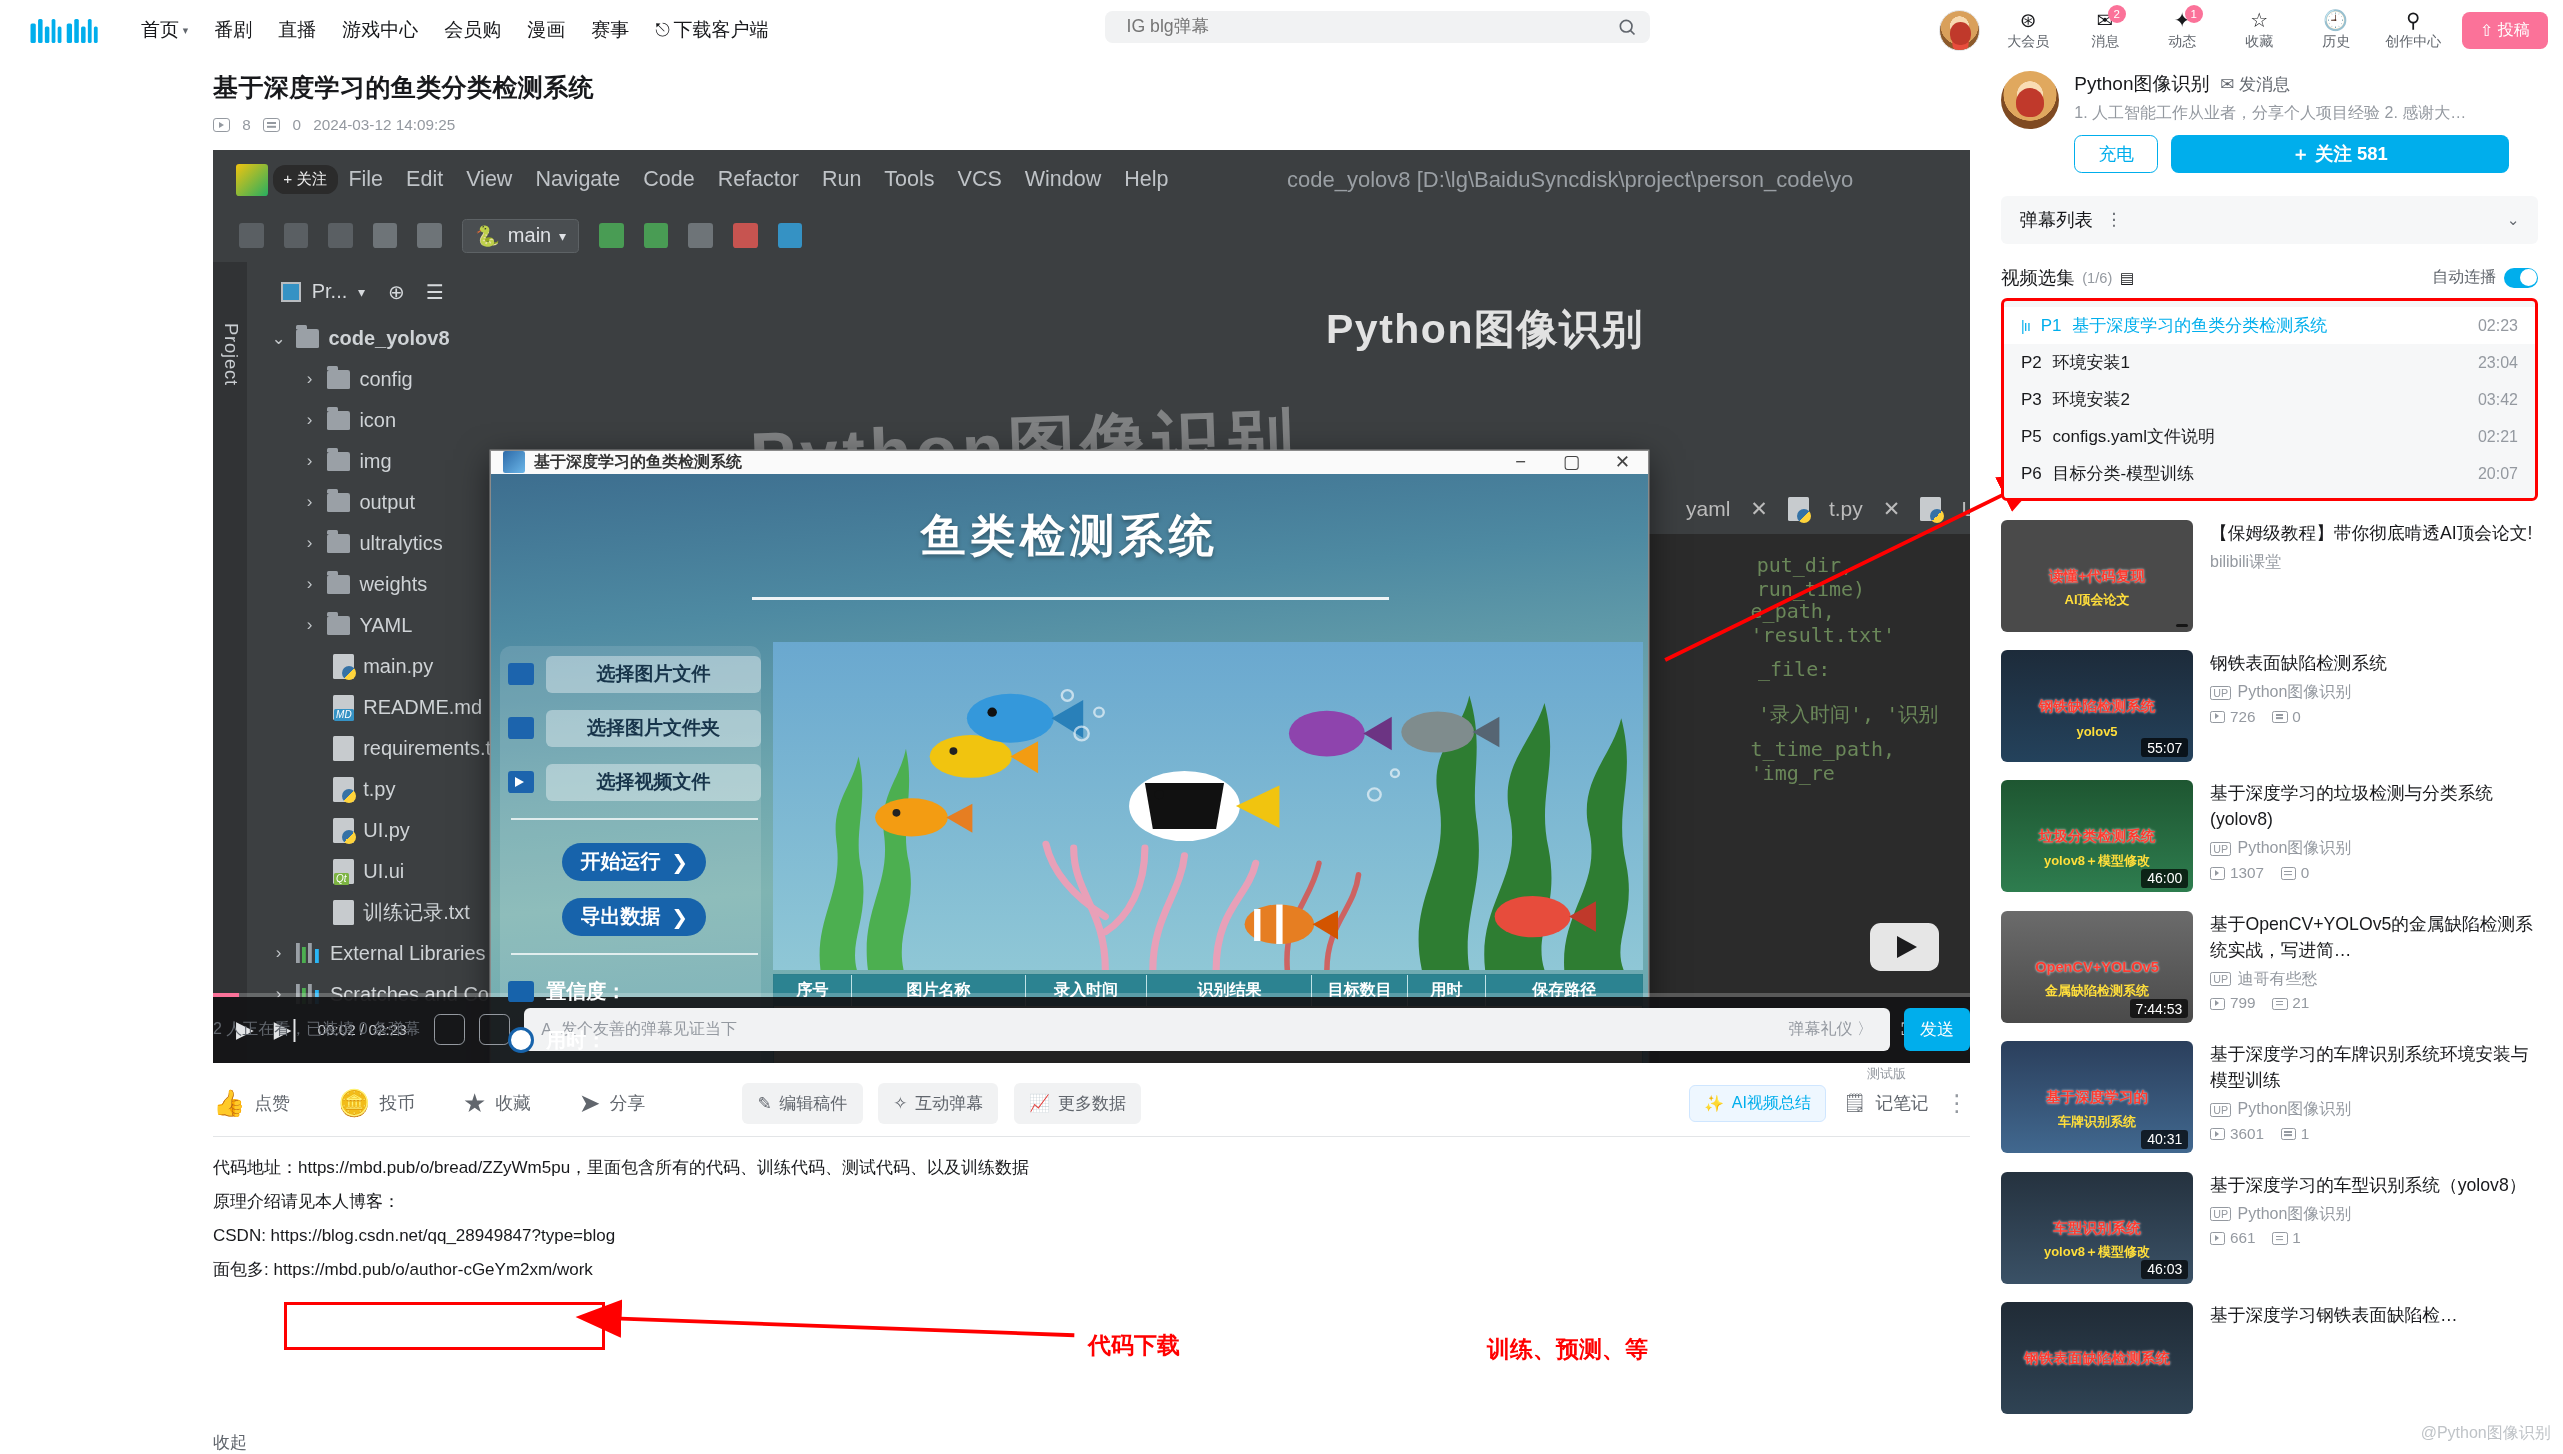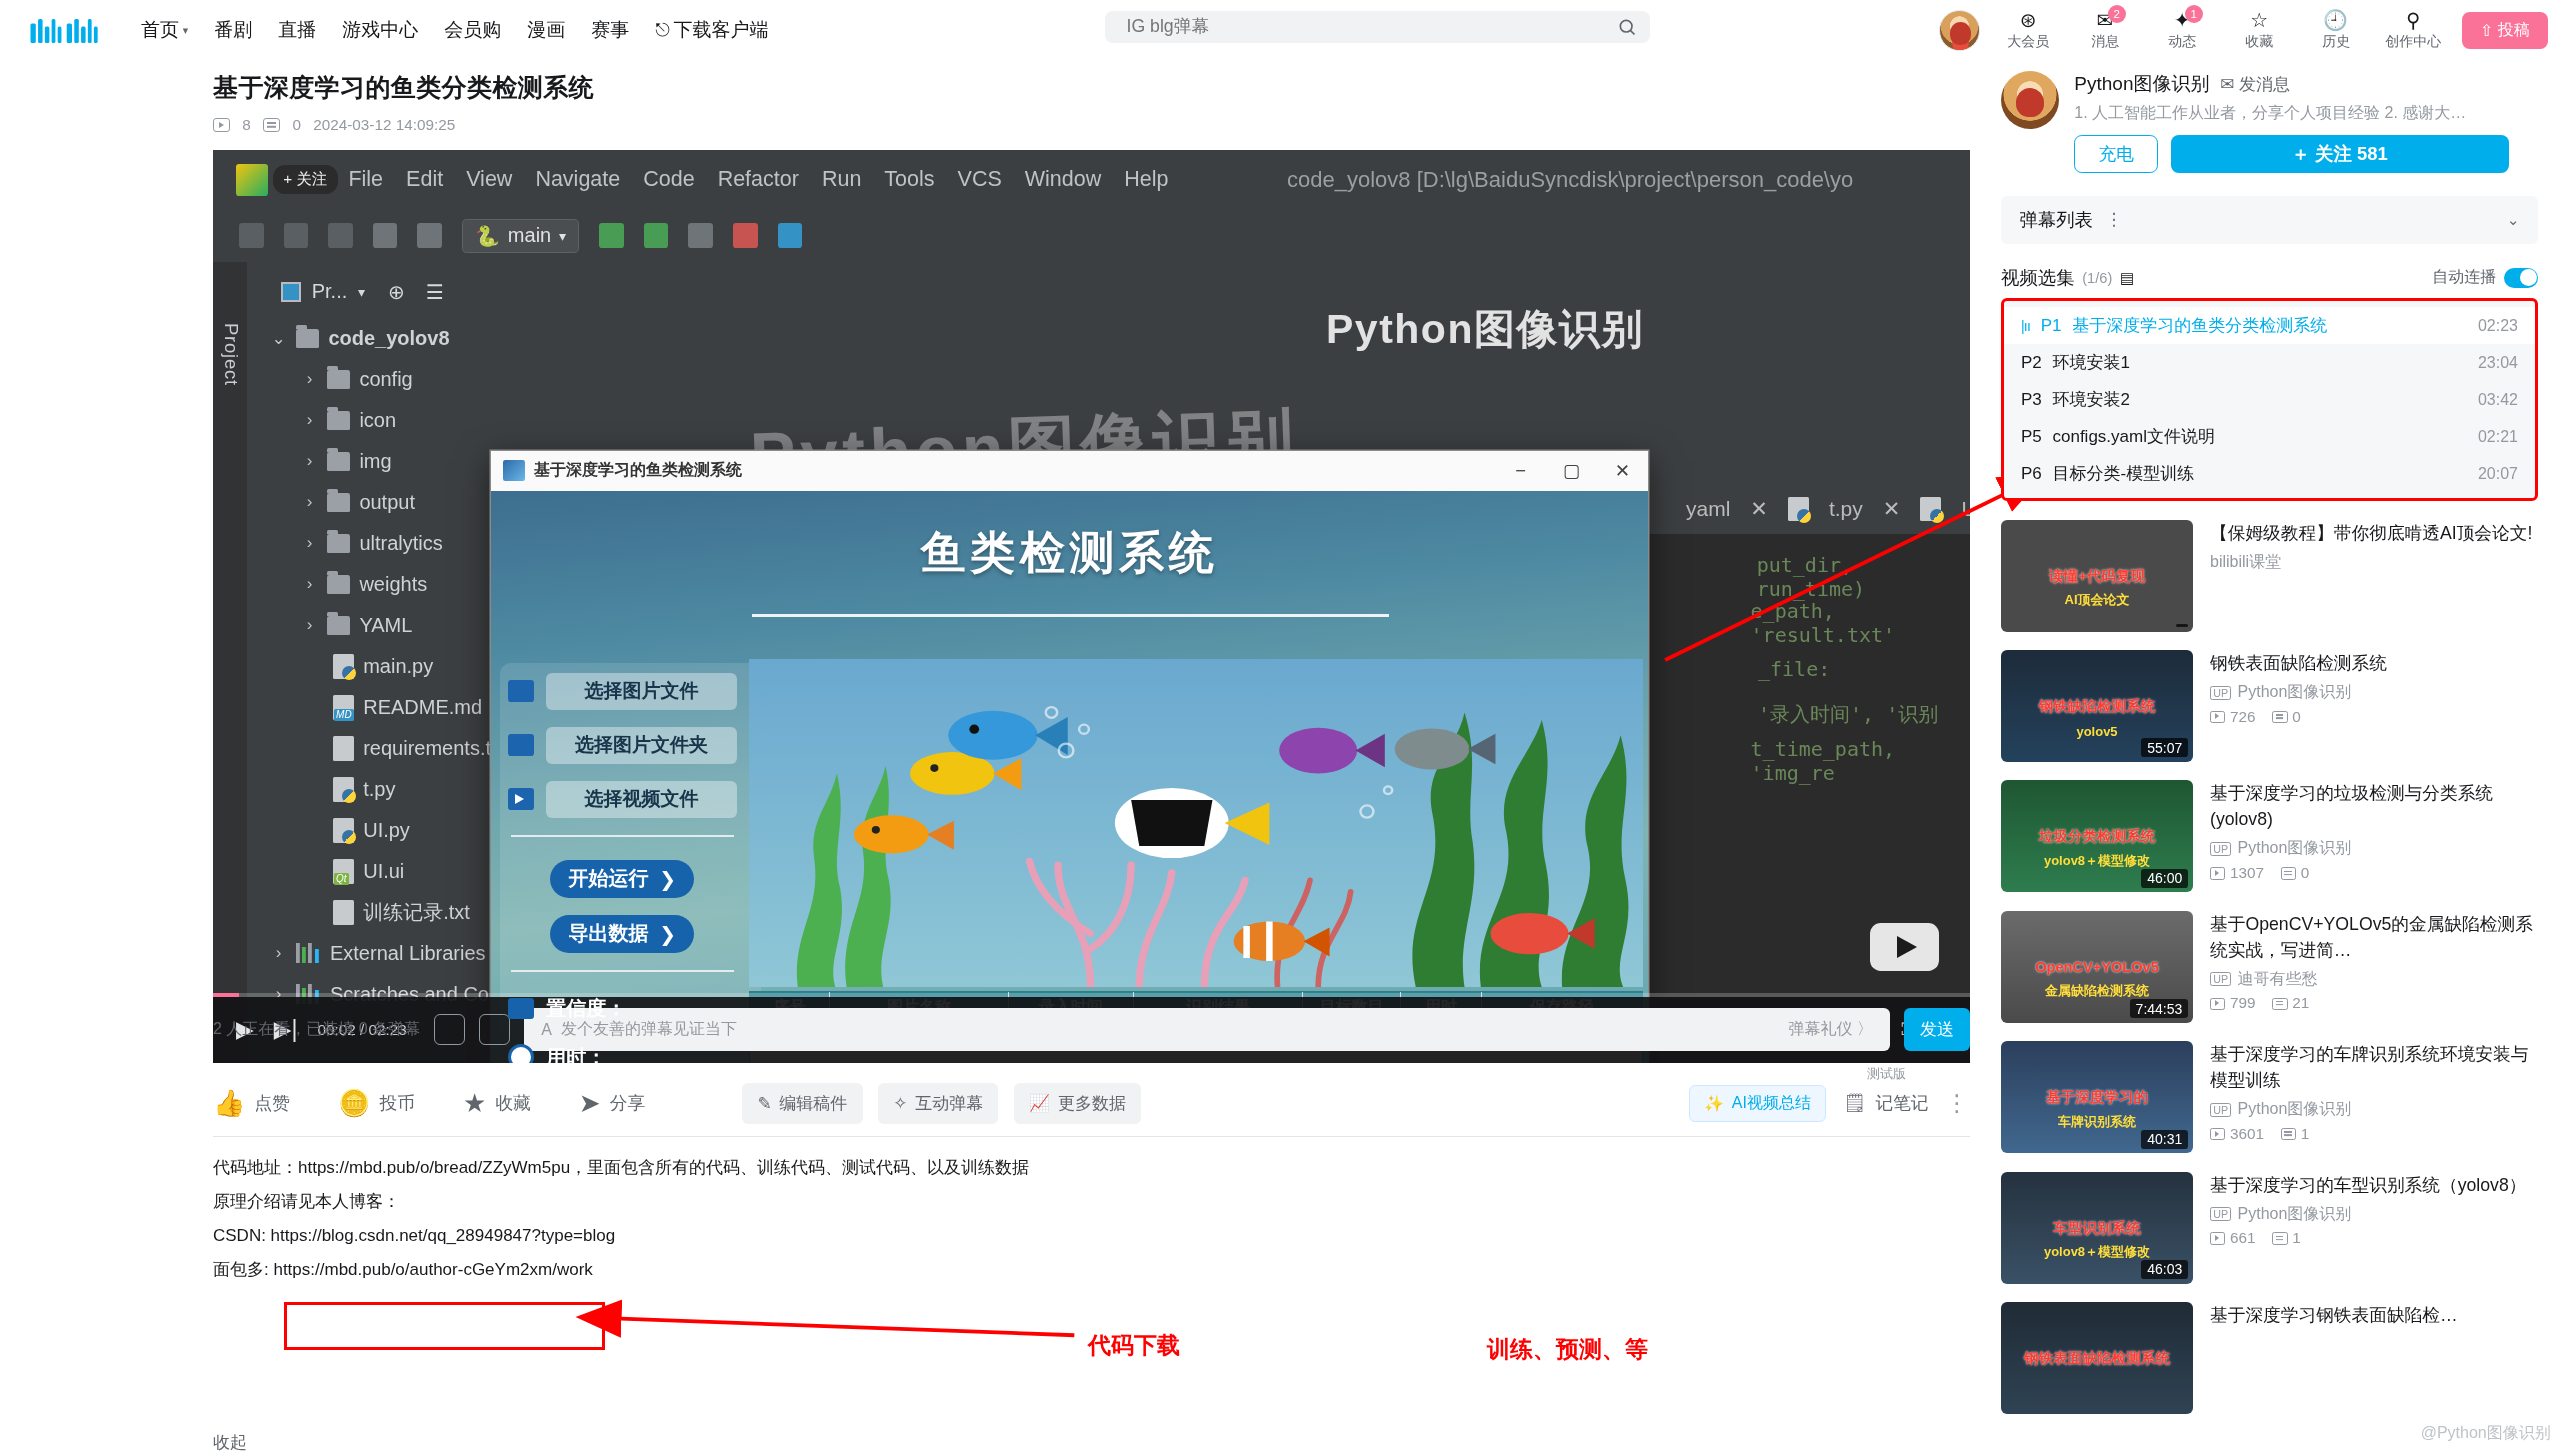--- a/index.html
+++ b/index.html
@@ -83,33 +83,33 @@
      linear-gradient(#29b6f6,#29b6f6) 18.4px 5.4px/3.8px 14.6px no-repeat;}
   .code-area { position:absolute; left:464px; top:253px; right:0; bottom:0; background:#2b2b2b; color:#a9b7c6; font-family:"DejaVu Sans Mono", monospace; font-size:20px; padding:20px 0 0 0;}
   .cline{ display:flex; gap:26px; height:46px; align-items:center;}
   .gut{ width:84px; text-align:right; color:#606366; font-size:18.4px;}
   .str{color:#6A8759;}
   .watermark { position:absolute; left:906px; top:153px; color:rgba(255,255,255,.85); font-size:41px; font-weight:700; letter-spacing:1.5px; }
   .wm2 { position:absolute; left:537px; top:253px; color:rgba(255,255,255,.35); font-size:68px; font-weight:800; letter-spacing:4.6px; transform:rotate(-2deg);}
 
   
   .appwin { position:absolute; left:278px; top:301px; width:1157px; height:675px; box-shadow:0 0 0 1.5px #8a8a8a, 0 7.7px 31px rgba(0,0,0,.55);}
-  .appwin-bar { height:40px; background:#fafafa; display:flex; align-items:center; padding-left:12.3px; }
+  .appwin-bar { height:23px; background:#fafafa; display:flex; align-items:center; padding-left:12.3px; }
   .appwin-icon{width:21.5px;height:21.5px;background:linear-gradient(135deg,#2d6aa8,#6bb6e8);border-radius:2.3px;}
   .appwin-title{margin-left:9.2px;font-size:16px;color:#333; font-weight:700;}
   .appwin-ctrls{margin-left:auto;display:flex;gap:0;}
   .appwin-ctrls div{width:51px;height:40px;display:flex;align-items:center;justify-content:center;color:#444;font-size:18.4px;}
   .appwin-body{position:relative; height:635px; overflow:hidden;
      background:linear-gradient(175deg,#3d6e8f 0%, #4e8aa2 22%, #6fa7ae 45%, #7fb4b2 60%, #5d9fb0 100%);}
   .app-head{ position:relative; height:165px; }
   .app-title{ position:absolute; width:100%; top:32px; text-align:center; color:#fff; font-size:45px; font-weight:800; letter-spacing:4.6px;
      text-shadow:0 2.3px 4.6px rgba(0,0,0,.35);}
   .app-rule{ position:absolute; left:261px; top:123px; width:637px; height:3.1px; background:rgba(255,255,255,.9);}
   .app-cols{ position:absolute; left:0; top:165px; right:0; bottom:0; display:flex; }
-  .app-left{ width:258px; position:relative; padding:17px 12.3px 0 17px; }
+  .app-left{ width:282px; position:relative; padding:17px 12.3px 0 17px; }
   .glass{ position:absolute; left:9.2px; top:7.7px; width:261px; height:430px; background:rgba(255,255,255,.12); border-radius:10.7px;}
   .opt-row{ position:relative; display:flex; align-items:center; gap:12.3px; margin-bottom:17px; z-index:2;}
   .opt-ico{ width:26px;height:21.5px;background:#1c64ad; border-radius:3.1px; position:relative; flex:none;}
   .opt-ico.film{ background:#1c64ad; }
   .opt-ico.film:after{content:"";position:absolute;left:7px;top:5.4px;border-left:9.2px solid #fff;border-top:5.4px solid transparent;border-bottom:5.4px solid transparent;}
   .opt-btn{ flex:1; height:37px; background:rgba(255,255,255,.38); border-radius:6.1px; display:flex; align-items:center; justify-content:center;
      color:#17344a; font-size:19px; font-weight:600;}
   .divline{ position:relative; z-index:2; height:2.3px; background:rgba(255,255,255,.75); margin:12.3px 3.1px 23px 3.1px;}
   .act-btn{ position:relative; z-index:2; margin:0 auto 17px auto; width:144px; height:38px; background:#1763ab; border-radius:19px; color:#fff;
      font-size:20px; font-weight:700; display:flex; align-items:center; justify-content:center; gap:10.7px;}

